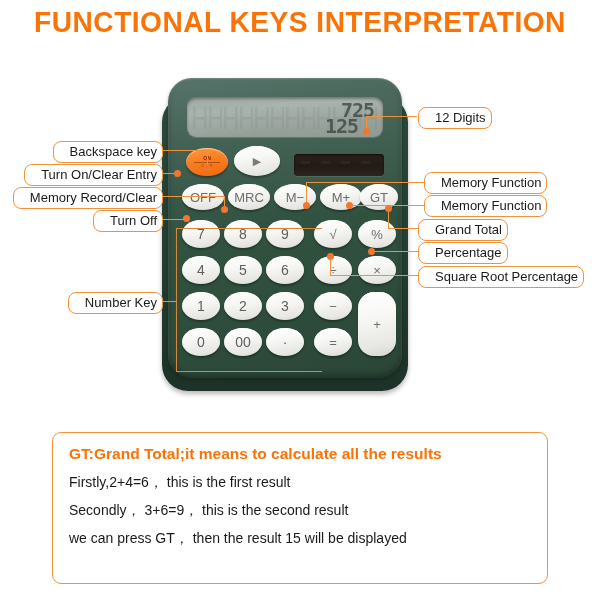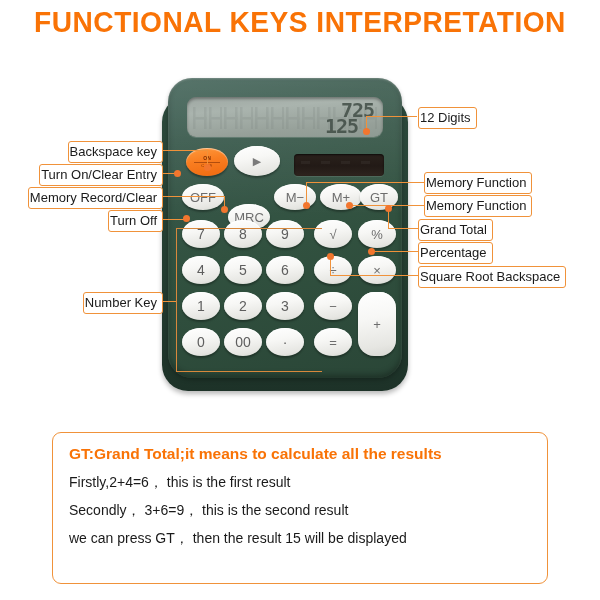--- a/index.html
+++ b/index.html
@@ -23,25 +23,25 @@
     color:#f97306;
     white-space:nowrap;
     transform:scaleX(0.97);
   }
 
   
   .label{
     position:absolute;
     background:#ffffff;
     border:1px solid #f0923a;
-    border-radius:3px;
+    border-radius:8px;
     color:#1a1a1a;
     font-size:13px;
     line-height:1;
-    padding:3px 5px 4px 1px;
+    padding:3px 5px 4px 16px;
     white-space:nowrap;
     box-sizing:border-box;
     z-index:40;
   }
 
   
   .lead{
     position:absolute;
     background:#f0923a;
     z-index:30;
@@ -218,21 +218,21 @@
         <span class="l2">C CE</span>
       </div>
 
       <div class="key" style="left:66px;top:68px;width:46px;height:30px;">
         <span class="arrow-gl">▶</span>
       </div>
 
       <div class="key" style="left:14px;top:106px;width:42px;height:26px;">
         <span>OFF</span>
       </div>
-      <div class="key" style="left:60px;top:106px;width:42px;height:26px;margin-top:20px;">
+      <div class="key" style="left:60px;top:106px;width:42px;height:26px;">
         <span>MRC</span>
       </div>
       <div class="key" style="left:106px;top:106px;width:42px;height:26px;">
         <span>M−</span>
       </div>
       <div class="key" style="left:152px;top:106px;width:42px;height:26px;">
         <span>M+</span>
       </div>
       <div class="key" style="left:192px;top:106px;width:38px;height:26px;">
         <span>GT</span>
@@ -345,21 +345,21 @@
   <div class="label" style="right:437px;top:164px;">Turn On/Clear Entry</div>
   <div class="label" style="right:437px;top:187px;">Memory Record/Clear</div>
   <div class="label" style="right:437px;top:210px;">Turn Off</div>
   <div class="label" style="right:437px;top:292px;">Number Key</div>
 
   <div class="label" style="left:418px;top:107px;">12 Digits</div>
   <div class="label" style="left:424px;top:172px;">Memory Function</div>
   <div class="label" style="left:424px;top:195px;">Memory Function</div>
   <div class="label" style="left:418px;top:219px;">Grand Total</div>
   <div class="label" style="left:418px;top:242px;">Percentage</div>
-  <div class="label" style="left:418px;top:266px;">Square Root Backspace</div>
+  <div class="label" style="left:418px;top:266px;">Square Root Percentage</div>
 
   <div class="note">
     <div class="hd">GT:Grand Total;it means to calculate all the results</div>
     <div class="ln">Firstly,2+4=6， this is the first result</div>
     <div class="ln">Secondly， 3+6=9， this is the second result</div>
     <div class="ln">we can press GT， then the result 15 will be displayed</div>
   </div>
 
 </div>
 

